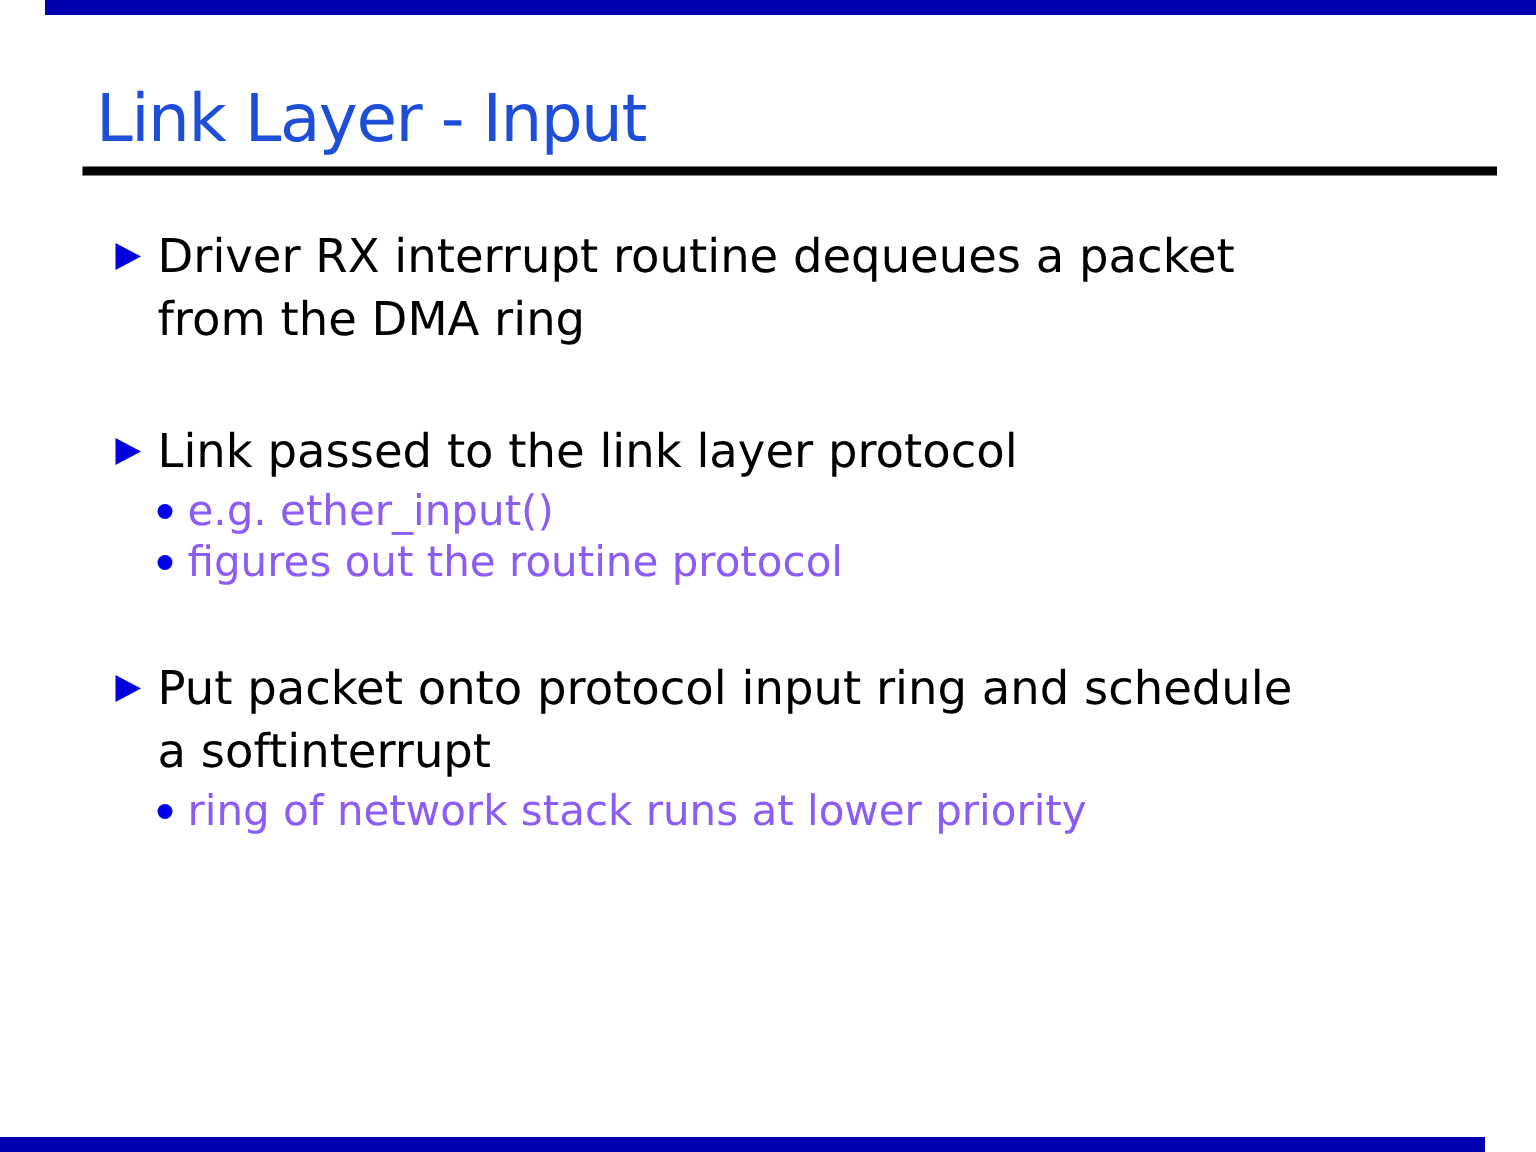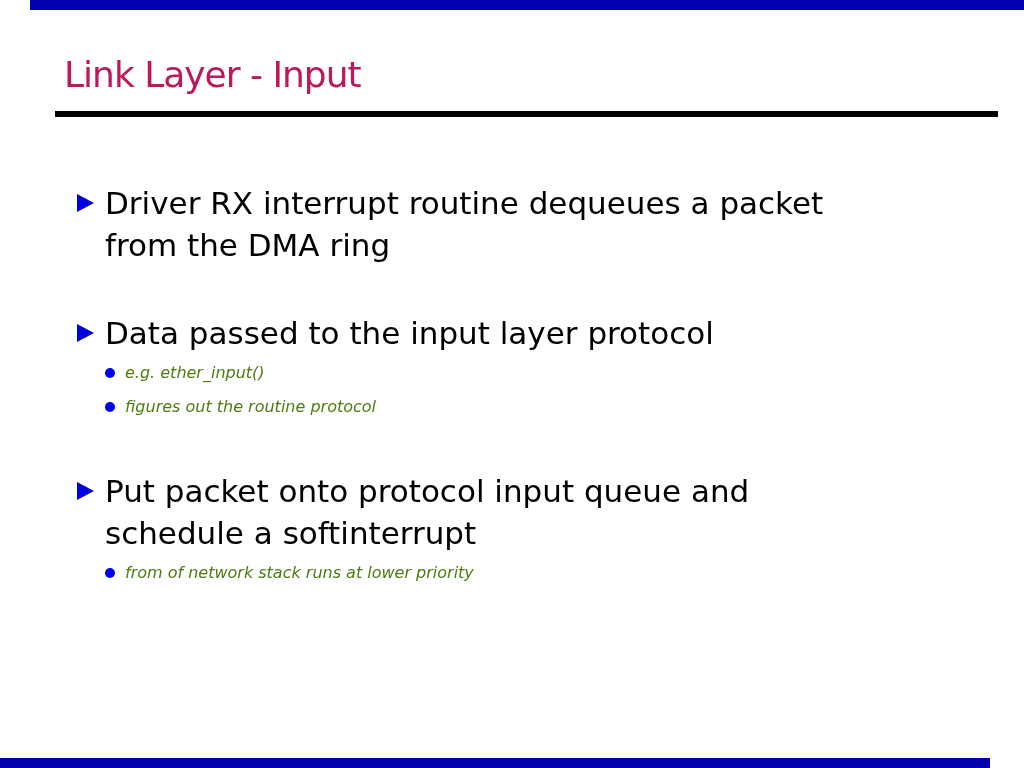--- a/index.html
+++ b/index.html
@@ -33,24 +33,24 @@
     width: 990px;
     height: 10px;
     background: #0000b0;
   }
 
   
   .title {
     position: absolute;
     left: 64px;
     top: 54px;
-    font-size: 36px;
+    font-size: 44px;
     font-weight: normal;
     letter-spacing: -1px;
-    color: #be185d;
+    color: #1d4ed8;
     white-space: nowrap;
   }
   .title-rule {
     position: absolute;
     left: 55px;
     top: 111px;
     width: 943px;
     height: 6px;
     background: #000000;
   }
@@ -64,41 +64,39 @@
   }
   .bullet-group { margin: 0 0 46px 0; }
   .bullet-group:last-child { margin-bottom: 0; }
 
   .bullet-item {
     position: relative;
     padding-left: 39px;
     font-size: 31px;
     line-height: 42px;
     color: #000000;
-    margin-top: 32px;
   }
   .triangle-bullet {
     position: absolute;
     left: 11px;
     top: 12px;
     width: 0;
     height: 0;
     border-top: 9px solid transparent;
     border-bottom: 9px solid transparent;
     border-left: 17px solid #0000dd;
   }
 
   .sub-list { margin-top: 2px; }
   .sub-item {
     position: relative;
     padding-left: 59px;
-    font-size: 16px;
+    font-size: 28px;
     line-height: 34px;
-    color: #4d7c0f;
-    font-style: italic;
+    color: #8b5cf6;
   }
   .dot-bullet {
     position: absolute;
     left: 39px;
     top: 12px;
     width: 10px;
     height: 10px;
     border-radius: 50%;
     background: #0000ee;
   }
@@ -119,41 +117,41 @@
     <div class="bullet-group">
       <div class="bullet-item">
         <span class="triangle-bullet"></span>
         <span>Driver RX interrupt routine dequeues a packet from the DMA ring</span>
       </div>
     </div>
 
     <div class="bullet-group">
       <div class="bullet-item">
         <span class="triangle-bullet"></span>
-        <span>Data passed to the input layer protocol</span>
+        <span>Link passed to the link layer protocol</span>
       </div>
       <div class="sub-list">
         <div class="sub-item">
           <span class="dot-bullet"></span>
           <span>e.g. ether_input()</span>
         </div>
         <div class="sub-item">
           <span class="dot-bullet"></span>
           <span>figures out the routine protocol</span>
         </div>
       </div>
     </div>
 
     <div class="bullet-group">
       <div class="bullet-item">
         <span class="triangle-bullet"></span>
-        <span>Put packet onto protocol input queue and schedule a softinterrupt</span>
+        <span>Put packet onto protocol input ring and schedule a softinterrupt</span>
       </div>
       <div class="sub-list">
         <div class="sub-item">
           <span class="dot-bullet"></span>
-          <span>from of network stack runs at lower priority</span>
+          <span>ring of network stack runs at lower priority</span>
         </div>
       </div>
     </div>
 
   </div>
 </div>
 
 </body></html>

